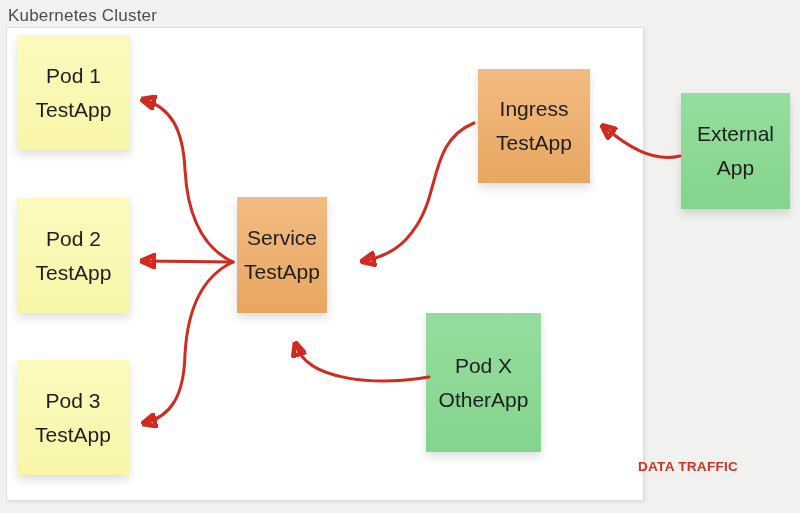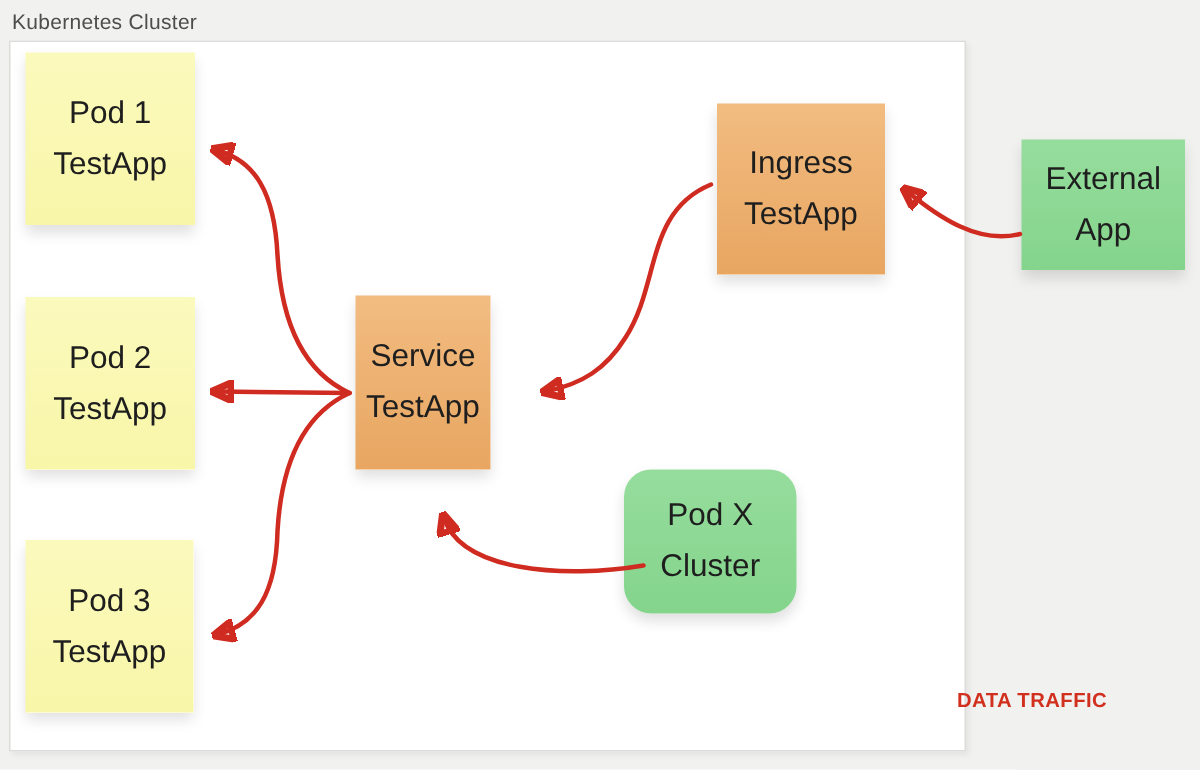--- a/index.html
+++ b/index.html
@@ -6,21 +6,21 @@
   body {
     width: 800px; height: 513px;
     background: #f1f1ef;
     font-family: "Liberation Sans", sans-serif;
     overflow: hidden;
   }
   .stage { position: relative; width: 800px; height: 513px; }
 
   .cluster-label {
     position: absolute; left: 8px; top: 6px;
-    font-size: 14px; color: #4d4d4d; letter-spacing: 0.2px;
+    font-size: 17px; color: #4d4d4d; letter-spacing: 0.2px;
   }
   .cluster-box {
     position: absolute; left: 6px; top: 27px;
     width: 638px; height: 474px;
     background: #ffffff;
     border: 1px solid #dcdcda;
     box-shadow: 2px 2px 4px rgba(0,0,0,0.06);
     box-sizing: border-box;
   }
 
@@ -35,22 +35,22 @@
   .note span { display: block; white-space: nowrap; }
   .yellow { background: linear-gradient(180deg, #fbfabd 0%, #f8f6a8 100%); }
   .orange { background: linear-gradient(180deg, #f2bc81 0%, #e8a661 100%); }
   .green  { background: linear-gradient(180deg, #96dd9d 0%, #84d48c 100%); }
 
   #pod1    { left: 17px;  top: 35px;  width: 113px; height: 115px; }
   #pod2    { left: 17px;  top: 198px; width: 113px; height: 115px; }
   #pod3    { left: 17px;  top: 360px; width: 112px; height: 115px; }
   #service { left: 237px; top: 197px; width: 90px; height: 116px; }
   #ingress { left: 478px; top: 58px;  width: 112px; height: 114px; margin-top: 11px; }
-  #external{ left: 681px; top: 93px;  width: 109px; height: 87px; }
-  #podx    { left: 416px; top: 313px; width: 115px; height: 96px; border-radius: 18px; }
+  #external{ left: 681px; top: 93px;  width: 109px; height: 116px; }
+  #podx    { left: 426px; top: 313px; width: 115px; height: 139px; }
 
   .arrows {
     position: absolute; left: 0; top: 0;
     width: 800px; height: 513px;
     pointer-events: none;
   }
   .arrows path {
     fill: none;
     stroke: #cf2b20;
     stroke-width: 3;
@@ -96,21 +96,21 @@
     <span>TestApp</span>
   </div>
 
   <div class="note green" id="external">
     <span>External</span>
     <span>App</span>
   </div>
 
   <div class="note green" id="podx">
     <span>Pod X</span>
-    <span>Cluster</span>
+    <span>OtherApp</span>
   </div>
 
   <svg class="arrows" viewBox="0 0 800 513">
     <defs>
       <marker id="ah" viewBox="0 0 10 10" refX="7.6" refY="5" markerWidth="5.2" markerHeight="5.2" orient="auto">
         <path d="M0 0.7 L9.6 5 L0 9.3 Q2.6 5 0 0.7 z" fill="#cf2b20" stroke="none"></path>
       </marker>
     </defs>
     <path d="M 233 262 C 207 250, 188 222, 185 170 C 183 128, 170 107, 144 100" marker-end="url(#ah)"></path>
     <path d="M 233 262 L 144 261" marker-end="url(#ah)"></path>

